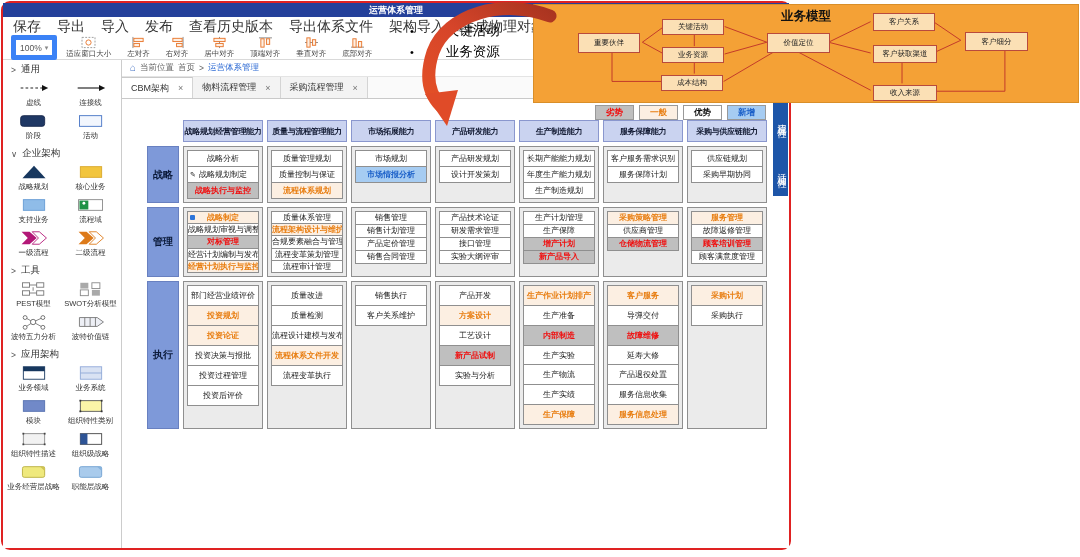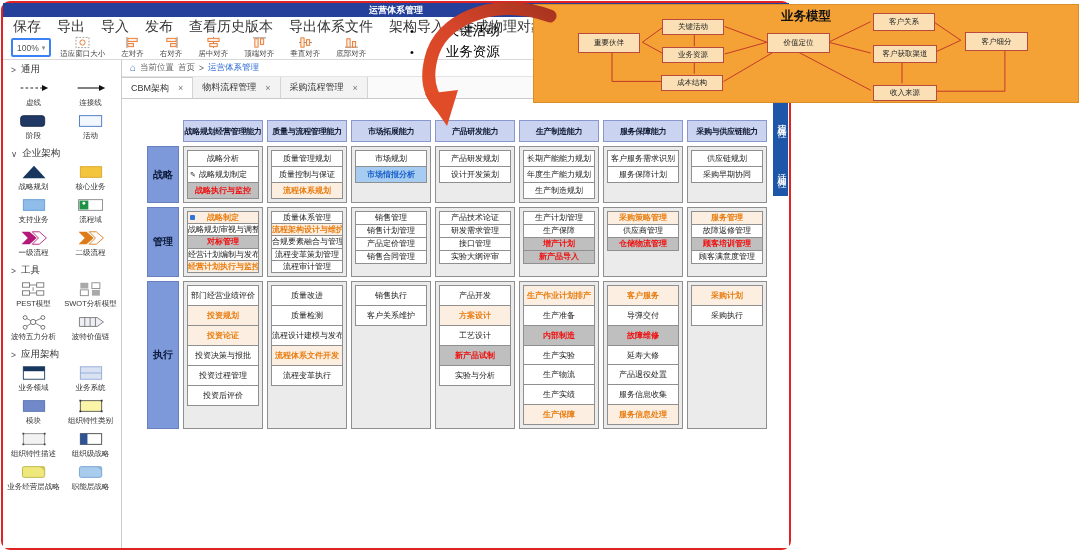--- a/index.html
+++ b/index.html
@@ -8,21 +8,21 @@
   
   .app{position:absolute;left:1px;top:1px;width:790px;height:549px;border:2px solid #DF2222;
        border-radius:9px;background:#fff;box-sizing:border-box;}
   .titlebar{position:absolute;left:0;top:0;right:0;height:14px;background:#24409A;
             color:#fff;font-size:9px;text-align:center;line-height:14px;font-weight:bold;}
   .menubar{position:absolute;left:0;top:14px;right:0;height:19px;display:flex;align-items:center;
            gap:16px;padding-left:10px;background:#fff;}
   .menu-item{font-size:14px;color:#333;cursor:default;white-space:nowrap;}
   .toolbar{position:absolute;left:0;top:33px;right:0;height:23px;border-bottom:1px solid #d9d9d9;
            display:flex;align-items:center;padding-left:8px;gap:9px;background:#fff;}
-  .zoom-select{display:flex;align-items:center;gap:3px;border:2px solid #3b82f6;border-radius:2px;
+  .zoom-select{display:flex;align-items:center;gap:3px;border:5px solid #3b82f6;border-radius:2px;
                font-size:8.5px;color:#555;padding:1px 4px;background:#fff;height:13px;}
   .zoom-select .caret{font-size:7px;color:#888;}
   .align-btn{display:flex;flex-direction:column;align-items:center;justify-content:flex-end;height:22px;}
   .ab-ico svg{display:block;}
   .ab-lbl{font-size:7.5px;color:#444;white-space:nowrap;}
   
   .sidebar{position:absolute;left:0;top:57px;bottom:0;width:118px;border-right:1px solid #ccc;
            background:#fff;overflow:hidden;}
   .sb-head{display:flex;align-items:center;gap:5px;font-size:9.5px;color:#333;padding:3px 8px 2px 8px;cursor:default;}
   .sb-head .chev{color:#555;font-size:8.5px;}
@@ -443,20 +443,26 @@
         <div class="tab">
           <span class="tab-lbl">物料流程管理</span>
           <span class="tab-x">×</span>
         </div>
         <div class="tab">
           <span class="tab-lbl">采购流程管理</span>
           <span class="tab-x">×</span>
         </div>
       </div>
     <div class="canvas">
+      <div class="legend">
+          <span class="legend-btn weak">劣势</span>
+          <span class="legend-btn avg">一般</span>
+          <span class="legend-btn strong">优势</span>
+          <span class="legend-btn new">新增</span>
+        </div>
       <div class="matrix" style="grid-template-columns: 32px repeat(7, 80px); grid-template-rows: 22px 57px 70px 148px;">
           <div></div>
           <div class="m-h">战略规划经营管理能力</div>
           <div class="m-h">质量与流程管理能力</div>
           <div class="m-h">市场拓展能力</div>
           <div class="m-h">产品研发能力</div>
           <div class="m-h">生产制造能力</div>
           <div class="m-h">服务保障能力</div>
           <div class="m-h">采购与供应链能力</div>
           <div class="m-label">战略</div>

